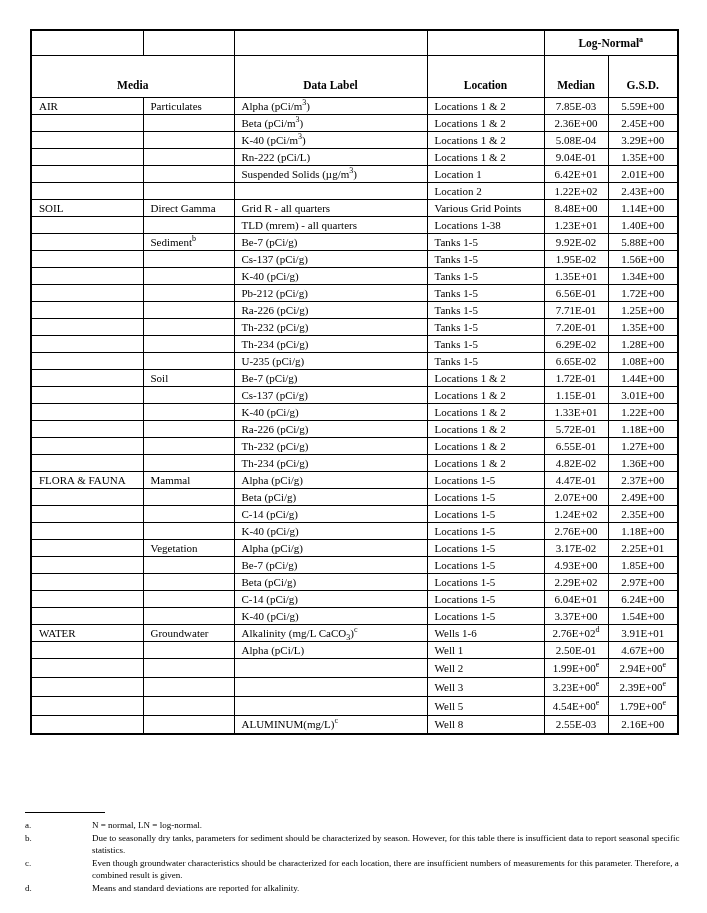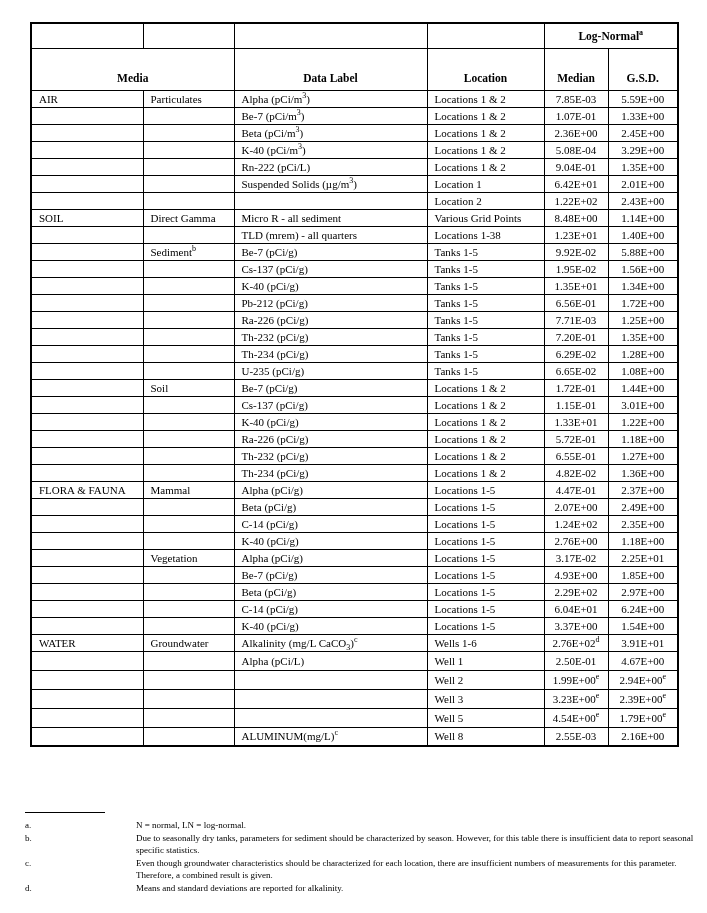--- a/index.html
+++ b/index.html
@@ -5,21 +5,21 @@
   html, body { margin: 0; padding: 0; }
   body {
     width: 707px; height: 913px;
     background: #ffffff;
     font-family: "Liberation Serif", serif;
     color: #000;
   }
   .page { position: relative; width: 707px; height: 913px; background: #fff; overflow: hidden; }
 
   table.data-table {
-    position: absolute; left: 30px; top: 22px;
+    position: absolute; left: 30px; top: 29px;
     width: 647px;
     border-collapse: collapse;
     table-layout: fixed;
     border: 2px solid #000;
   }
   .data-table td, .data-table th { border: 1px solid #000; overflow: hidden; white-space: nowrap; }
 
   thead tr.h1 { height: 25px; }
   thead tr.h2 { height: 42px; margin-top: 44px; }
   thead th, thead td.lognormal {
@@ -42,21 +42,21 @@
   .sup { font-size: 8px; vertical-align: super; line-height: 0; }
   .sub { font-size: 8px; vertical-align: sub; line-height: 0; }
 
   .footnotes {
     position: absolute; left: 25px; top: 812px; width: 672px;
     font-size: 9px; line-height: 12.5px;
   }
   .fn-rule { width: 80px; border-top: 1.5px solid #000; margin-bottom: 6px; }
   .footnote { display: flex; }
   .fn-letter { flex: 0 0 67px; }
-  .fn-text { flex: 1; white-space: normal; margin-left: 44px; }
+  .fn-text { flex: 1; white-space: normal; }
 </style>
 </head>
 <body>
 
 <div class="page">
 
   <table class="data-table">
     <colgroup>
       <col style="width:112px">
       <col style="width:91px">
@@ -86,28 +86,20 @@
           <td class="l">AIR</td>
           <td class="l">Particulates</td>
           <td class="l">Alpha (pCi/m<span class="sup">3</span>)</td>
           <td class="l">Locations 1 &amp; 2</td>
           <td class="c">7.85E-03</td>
           <td class="c">5.59E+00</td>
         </tr>
         <tr>
           <td class="l"></td>
           <td class="l"></td>
-          <td class="l">Be-7 (pCi/m<span class="sup">3</span>)</td>
-          <td class="l">Locations 1 &amp; 2</td>
-          <td class="c">1.07E-01</td>
-          <td class="c">1.33E+00</td>
-        </tr>
-        <tr>
-          <td class="l"></td>
-          <td class="l"></td>
           <td class="l">Beta (pCi/m<span class="sup">3</span>)</td>
           <td class="l">Locations 1 &amp; 2</td>
           <td class="c">2.36E+00</td>
           <td class="c">2.45E+00</td>
         </tr>
         <tr>
           <td class="l"></td>
           <td class="l"></td>
           <td class="l">K-40 (pCi/m<span class="sup">3</span>)</td>
           <td class="l">Locations 1 &amp; 2</td>
@@ -134,21 +126,21 @@
           <td class="l"></td>
           <td class="l"></td>
           <td class="l"></td>
           <td class="l">Location 2</td>
           <td class="c">1.22E+02</td>
           <td class="c">2.43E+00</td>
         </tr>
         <tr>
           <td class="l">SOIL</td>
           <td class="l">Direct Gamma</td>
-          <td class="l">Micro R - all sediment</td>
+          <td class="l">Grid R - all quarters</td>
           <td class="l">Various Grid Points</td>
           <td class="c">8.48E+00</td>
           <td class="c">1.14E+00</td>
         </tr>
         <tr>
           <td class="l"></td>
           <td class="l"></td>
           <td class="l">TLD (mrem) - all quarters</td>
           <td class="l">Locations 1-38</td>
           <td class="c">1.23E+01</td>
@@ -184,21 +176,21 @@
           <td class="l">Pb-212 (pCi/g)</td>
           <td class="l">Tanks 1-5</td>
           <td class="c">6.56E-01</td>
           <td class="c">1.72E+00</td>
         </tr>
         <tr>
           <td class="l"></td>
           <td class="l"></td>
           <td class="l">Ra-226 (pCi/g)</td>
           <td class="l">Tanks 1-5</td>
-          <td class="c">7.71E-03</td>
+          <td class="c">7.71E-01</td>
           <td class="c">1.25E+00</td>
         </tr>
         <tr>
           <td class="l"></td>
           <td class="l"></td>
           <td class="l">Th-232 (pCi/g)</td>
           <td class="l">Tanks 1-5</td>
           <td class="c">7.20E-01</td>
           <td class="c">1.35E+00</td>
         </tr>

